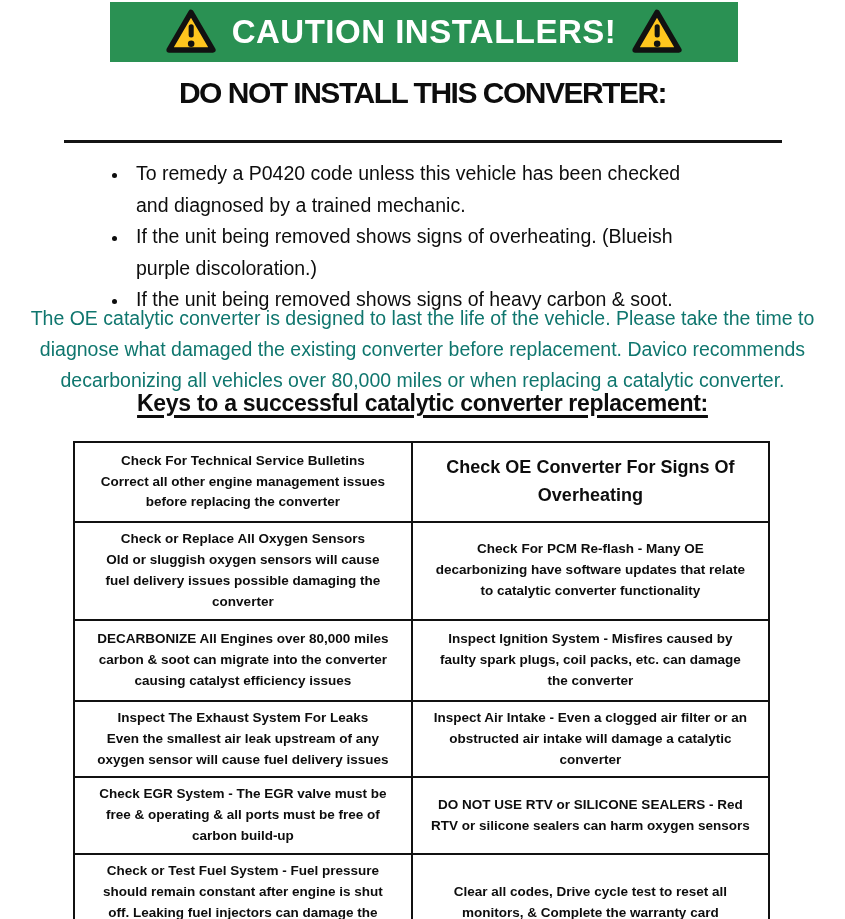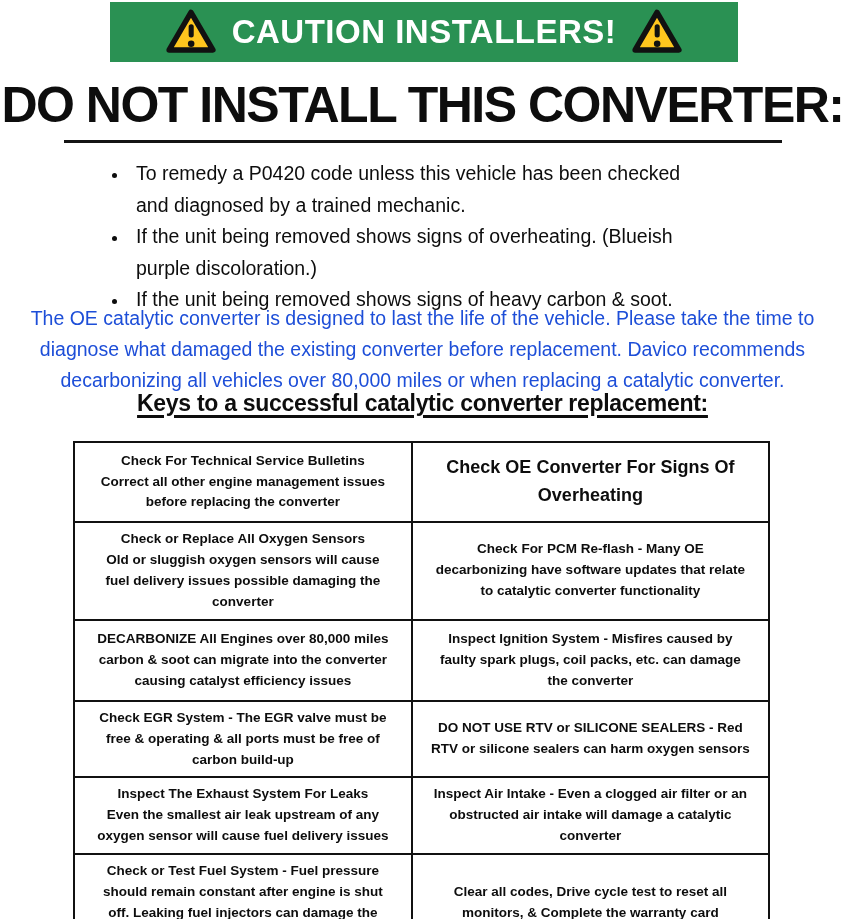--- a/index.html
+++ b/index.html
@@ -37,21 +37,21 @@
   }
   .warn-icon { display: block; }
 
   
   .title {
     position: absolute;
     top: 76px;
     left: 0;
     width: 100%;
     text-align: center;
-    font-size: 50px;
+    font-size: 30px;
     font-weight: bold;
     letter-spacing: -1.5px;
     color: #0d0d0d;
     white-space: nowrap;
   }
 
   .divider {
     position: absolute;
     top: 140px;
     left: 64px;
@@ -81,21 +81,21 @@
 
   
   .paragraph {
     position: absolute;
     top: 303px;
     left: 8px;
     width: 829px;
     text-align: center;
     font-size: 19.5px;
     font-weight: 400;
-    color: #1d4ed8;
+    color: #0f766e;
     line-height: 1.58;
   }
 
   
   .keys-heading {
     position: absolute;
     top: 390px;
     left: 0;
     width: 100%;
     text-align: center;
@@ -187,28 +187,28 @@
       <tr>
         <td>Check or Replace All Oxygen Sensors
 Old or sluggish oxygen sensors will cause fuel delivery issues possible damaging the converter</td>
         <td>Check For PCM Re-flash - Many OE decarbonizing have software updates that relate to catalytic converter functionality</td>
       </tr>
       <tr>
         <td>DECARBONIZE All Engines over 80,000 miles carbon &amp; soot can migrate into the converter causing catalyst efficiency issues</td>
         <td>Inspect Ignition System - Misfires caused by faulty spark plugs, coil packs, etc. can damage the converter</td>
       </tr>
       <tr>
-        <td>Check EGR System - The EGR valve must be free &amp; operating &amp; all ports must be free of carbon build-up</td>
-        <td>DO NOT USE RTV or SILICONE SEALERS - Red RTV or silicone sealers can harm oxygen sensors</td>
-      </tr>
-      <tr>
         <td>Inspect The Exhaust System For Leaks
 Even the smallest air leak upstream of any oxygen sensor will cause fuel delivery issues</td>
         <td>Inspect Air Intake - Even a clogged air filter or an obstructed air intake will damage a catalytic converter</td>
       </tr>
       <tr>
+        <td>Check EGR System - The EGR valve must be free &amp; operating &amp; all ports must be free of carbon build-up</td>
+        <td>DO NOT USE RTV or SILICONE SEALERS - Red RTV or silicone sealers can harm oxygen sensors</td>
+      </tr>
+      <tr>
         <td>Check or Test Fuel System - Fuel pressure should remain constant after engine is shut off.  Leaking fuel injectors can damage the converter.</td>
         <td>Clear all codes,  Drive cycle test to reset all monitors, &amp; Complete the warranty card</td>
       </tr>
     </tbody>
   </table>
 
 </div>
 
 </body></html>

